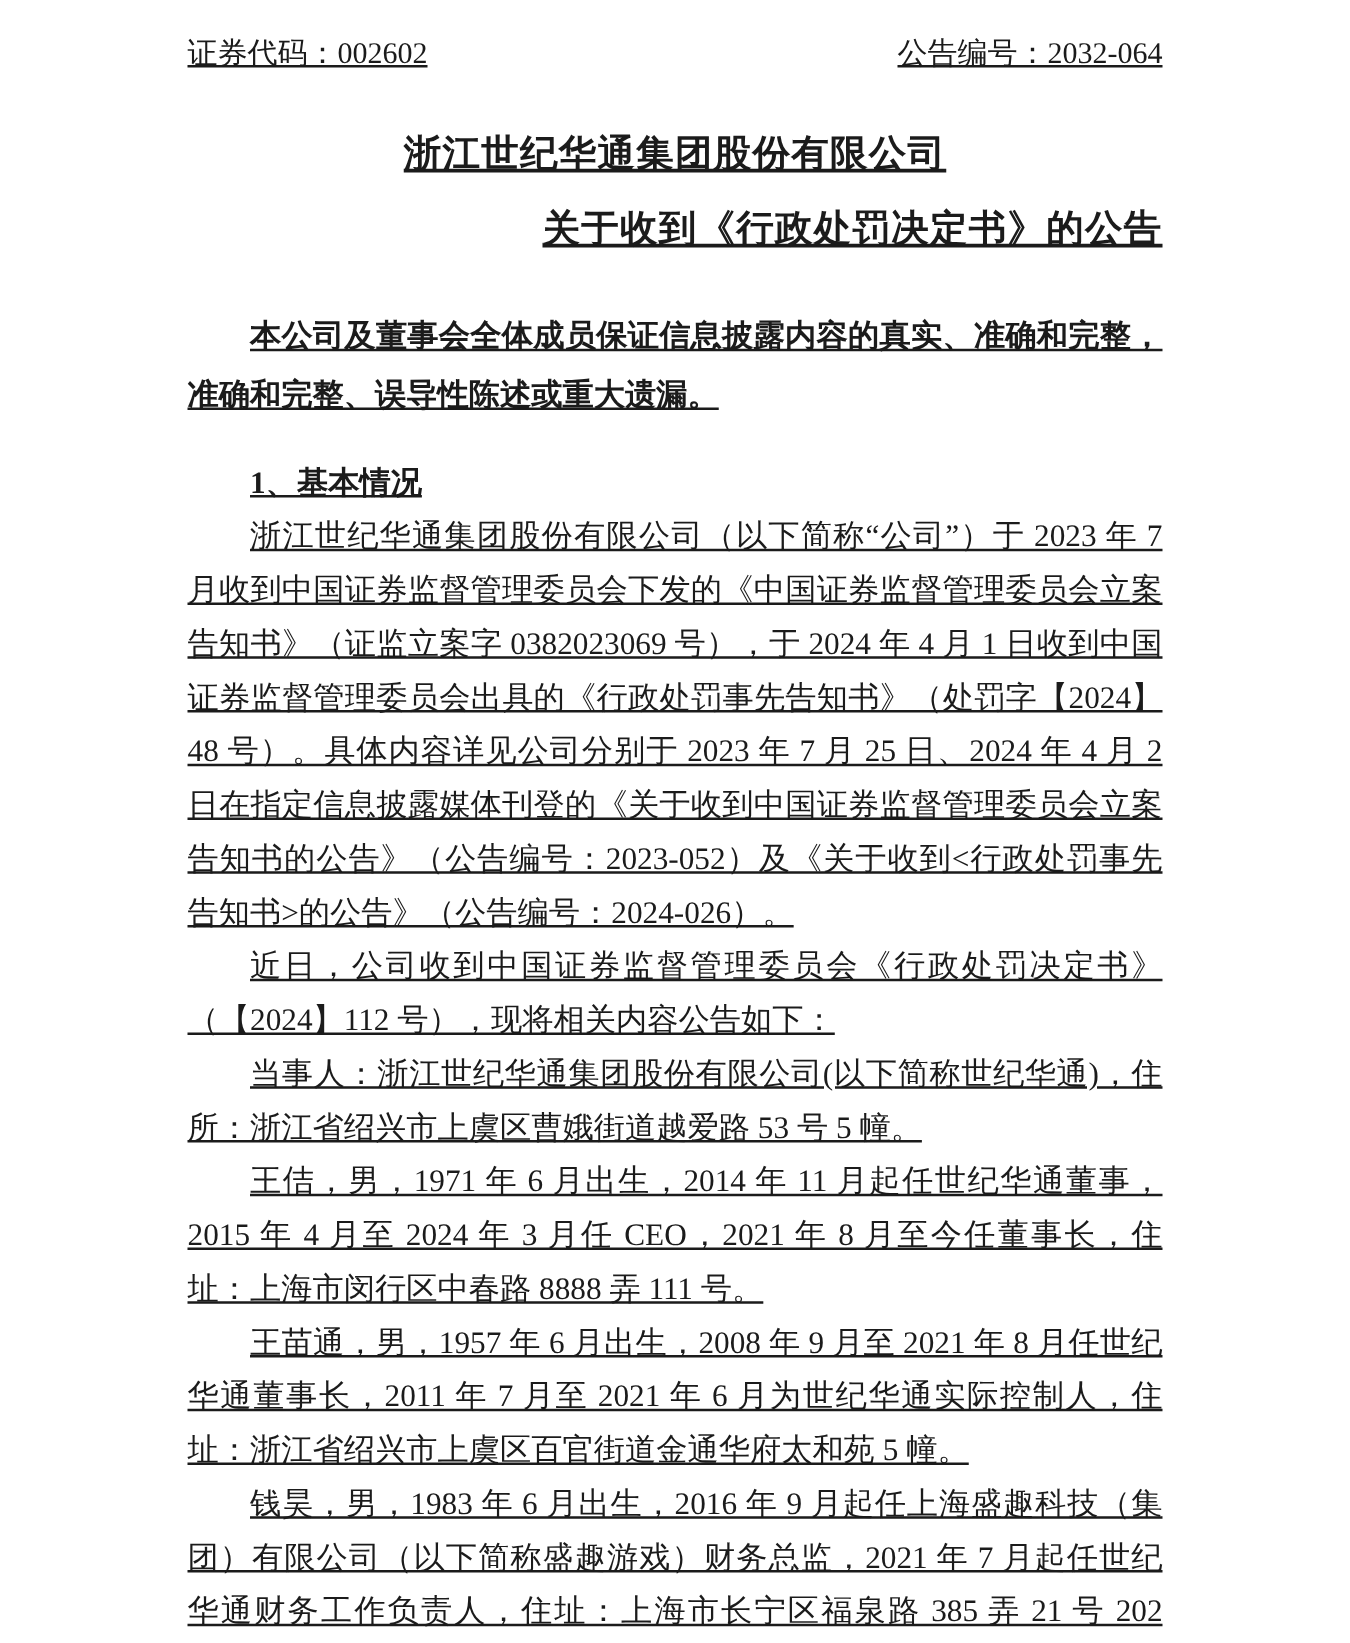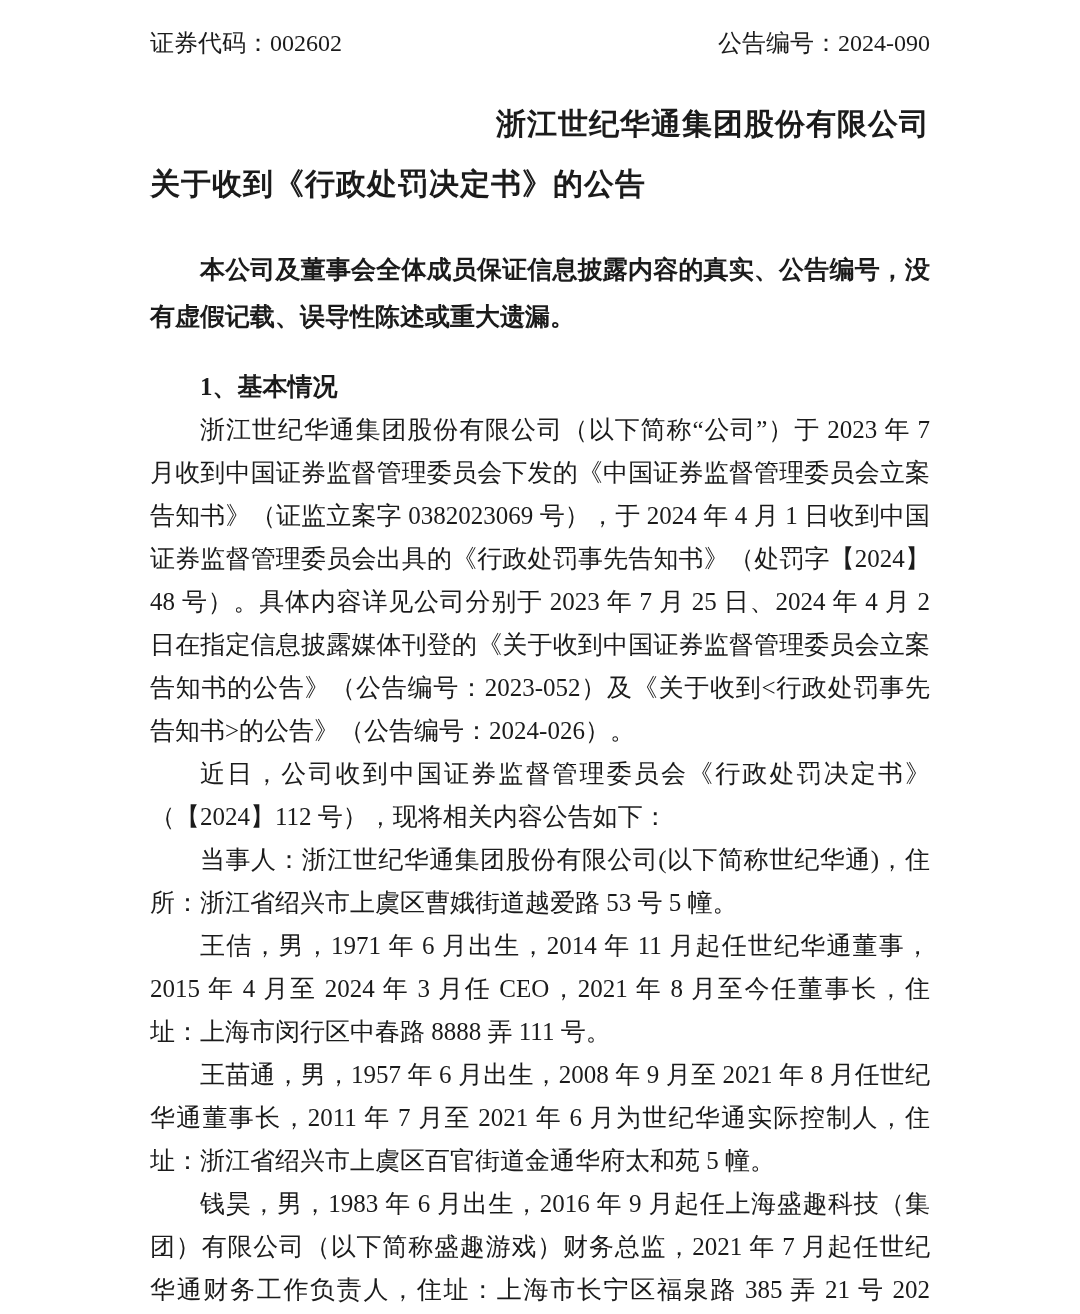--- a/index.html
+++ b/index.html
@@ -9,40 +9,41 @@
     background: #ffffff;
     color: #1b1b1b;
     font-family: "Liberation Serif", "DejaVu Serif", serif;
     overflow: hidden;
   }
   .page {
     box-sizing: border-box;
     width: 1080px;
     height: 1314px;
     padding: 28px 150px 0 150px;
+    text-decoration: underline;
   }
   .doc-header {
     display: flex;
     justify-content: space-between;
     align-items: baseline;
     font-size: 24px;
     line-height: 30px;
     white-space: nowrap;
   }
   .title {
     margin-top: 46px;
-    text-align: right;
+    text-align: center;
     font-size: 30px;
     font-weight: bold;
     line-height: 40px;
     letter-spacing: 1px;
   }
   .subtitle {
     margin-top: 20px;
-    text-align: left;
+    text-align: right;
     font-size: 30px;
     font-weight: bold;
     line-height: 40px;
     letter-spacing: 1px;
   }
   .declaration {
     margin-top: 42px;
     font-size: 25px;
     font-weight: bold;
     line-height: 47px;
@@ -63,27 +64,27 @@
     margin-top: 12px;
   }
 </style>
 </head>
 <body>
 
 <div class="page">
 
   <div class="doc-header">
     <span>证券代码：002602</span>
-    <span>公告编号：2024-090</span>
+    <span>公告编号：2032-064</span>
   </div>
 
   <div class="title">浙江世纪华通集团股份有限公司</div>
   <div class="subtitle">关于收到《行政处罚决定书》的公告</div>
 
-  <p class="declaration">本公司及董事会全体成员保证信息披露内容的真实、公告编号，没有虚假记载、误导性陈述或重大遗漏。</p>
+  <p class="declaration">本公司及董事会全体成员保证信息披露内容的真实、准确和完整，准确和完整、误导性陈述或重大遗漏。</p>
 
   <div class="body-text">
     <p class="sec-heading sec-heading-1">1、基本情况</p>
     <p>浙江世纪华通集团股份有限公司（以下简称“公司”）于 2023 年 7 月收到中国证券监督管理委员会下发的《中国证券监督管理委员会立案告知书》（证监立案字 0382023069 号），于 2024 年 4 月 1 日收到中国证券监督管理委员会出具的《行政处罚事先告知书》（处罚字【2024】48 号）。具体内容详见公司分别于 2023 年 7 月 25 日、2024 年 4 月 2 日在指定信息披露媒体刊登的《关于收到中国证券监督管理委员会立案告知书的公告》（公告编号：2023-052）及《关于收到&lt;行政处罚事先告知书&gt;的公告》（公告编号：2024-026）。</p>
     <p>近日，公司收到中国证券监督管理委员会《行政处罚决定书》（【2024】112 号），现将相关内容公告如下：</p>
     <p>当事人：浙江世纪华通集团股份有限公司(以下简称世纪华通)，住所：浙江省绍兴市上虞区曹娥街道越爱路 53 号 5 幢。</p>
     <p>王佶，男，1971 年 6 月出生，2014 年 11 月起任世纪华通董事，2015 年 4 月至 2024 年 3 月任 CEO，2021 年 8 月至今任董事长，住址：上海市闵行区中春路 8888 弄 111 号。</p>
     <p>王苗通，男，1957 年 6 月出生，2008 年 9 月至 2021 年 8 月任世纪华通董事长，2011 年 7 月至 2021 年 6 月为世纪华通实际控制人，住址：浙江省绍兴市上虞区百官街道金通华府太和苑 5 幢。</p>
     <p>钱昊，男，1983 年 6 月出生，2016 年 9 月起任上海盛趣科技（集团）有限公司（以下简称盛趣游戏）财务总监，2021 年 7 月起任世纪华通财务工作负责人，住址：上海市长宁区福泉路 385 弄 21 号 202 室。</p>
 

